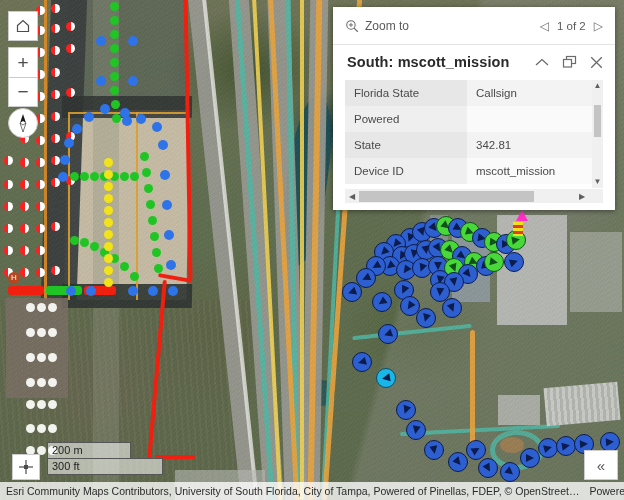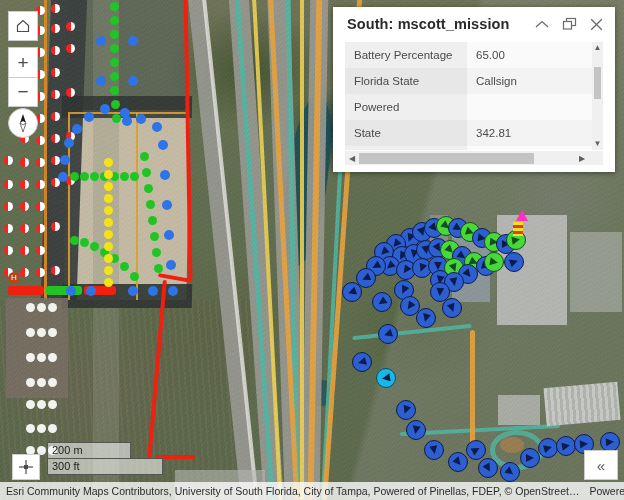--- a/index.html
+++ b/index.html
@@ -604,20 +604,36 @@
     </div>
 
     <div class="attrib">
       <span>Esri Community Maps Contributors, University of South Florida, City of Tampa, Powered of Pinellas, FDEP, © OpenStreet…</span>
       <span id="powered-by">Powered by Esri</span>
     </div>
   </div>
 
   <div id="popup">
 
+    <div id="popup-header">
+      <div id="zoom-to">
+        <svg width="14" height="14" viewBox="0 0 16 16" aria-hidden="true">
+          <circle cx="6.8" cy="6.8" r="4.8" fill="none" stroke="#6b6b6b" stroke-width="1.2"></circle>
+          <line x1="4.4" y1="6.8" x2="9.2" y2="6.8" stroke="#6b6b6b" stroke-width="1.1"></line>
+          <line x1="6.8" y1="4.4" x2="6.8" y2="9.2" stroke="#6b6b6b" stroke-width="1.1"></line>
+          <line x1="10.4" y1="10.4" x2="14.6" y2="14.6" stroke="#6b6b6b" stroke-width="1.4"></line>
+        </svg>
+        <span>Zoom to</span>
+      </div>
+      <div class="pager">
+        <span class="pg-arrow">◁</span>
+        <span>1 of 2</span>
+        <span class="pg-arrow">▷</span>
+      </div>
+    </div>
 
     <div id="popup-titlebar">
       <div id="popup-title">South: mscott_mission</div>
       <div class="title-actions">
         <span class="ticon">
           <svg width="14" height="9" viewBox="0 0 14 9" aria-hidden="true">
             <polyline points="1,7 7,1.6 13,7" fill="none" stroke="#6b6b6b" stroke-width="1.3"></polyline>
           </svg>
         </span>
         <span class="ticon">
@@ -632,24 +648,20 @@
             <line x1="11.8" y1="1.2" x2="1.2" y2="11.8" stroke="#6b6b6b" stroke-width="1.3"></line>
           </svg>
         </span>
       </div>
     </div>
 
     <div id="attr-wrap">
       <div id="attr-body">
         <table id="attr-table">
           <tbody>
-            <tr>
-              <td class="k">Battery Percentage</td>
-              <td class="v">65.00</td>
-            </tr>
             <tr class="alt">
               <td class="k">Florida State</td>
               <td class="v">Callsign</td>
             </tr>
             <tr>
               <td class="k">Powered</td>
               <td class="v"></td>
             </tr>
             <tr class="alt">
               <td class="k">State</td>

